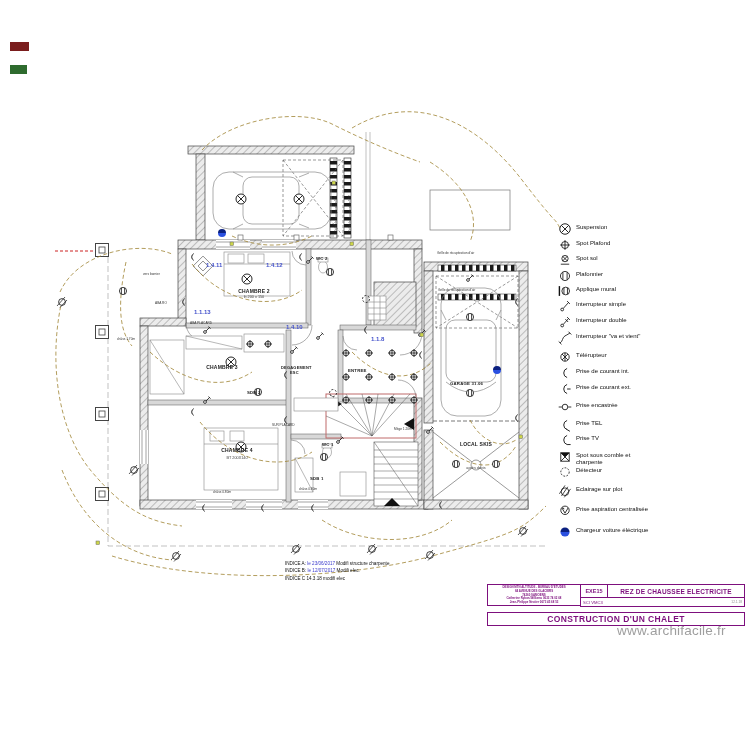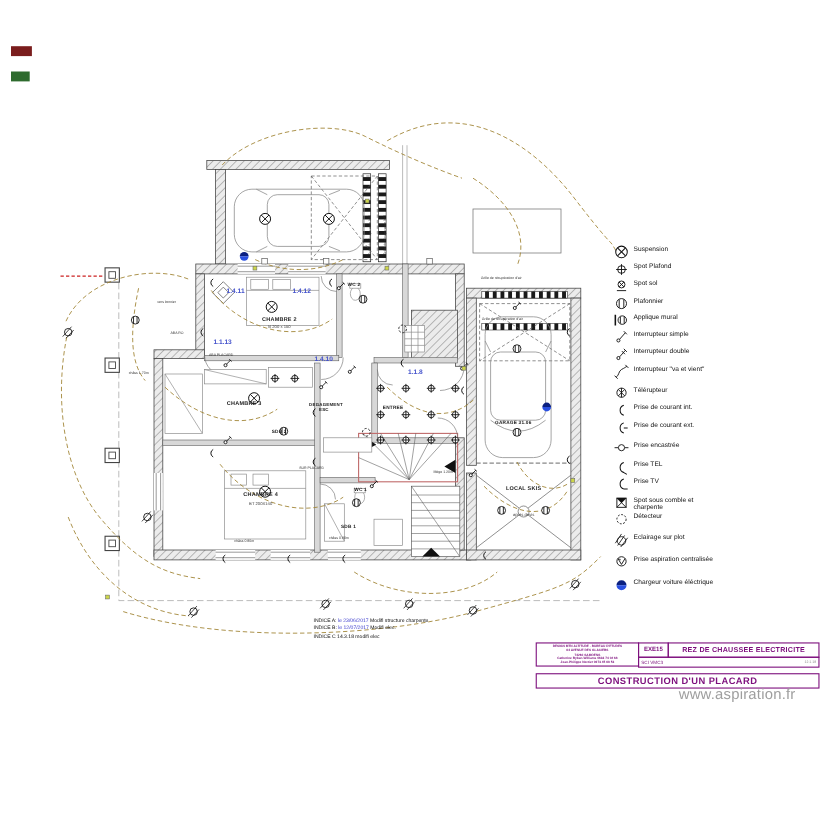--- a/index.html
+++ b/index.html
@@ -628,17 +628,17 @@
     <div>74260 SAMOENS</div>
     <div>Catherine Ryban-Williams 0633 74 02 68</div>
     <div>Jean-Philippe Nectier 0673 45 68 53</div>
   </div>
   <div class="tb tb-code">EXE15</div>
   <div class="tb tb-title">REZ DE CHAUSSEE ELECTRICITE</div>
   <div class="tb tb-sub">
     <span>SCI VMC3</span>
     <span class="dt">12.1.18</span>
   </div>
-  <div class="tb tb-banner">CONSTRUCTION D'UN PLACARD</div>
-
-  <div class="wm">www.aspiration.fr</div>
+  <div class="tb tb-banner">CONSTRUCTION D'UN CHALET</div>
+
+  <div class="wm">www.archifacile.fr</div>
 
 </div>
 
 </body></html>

